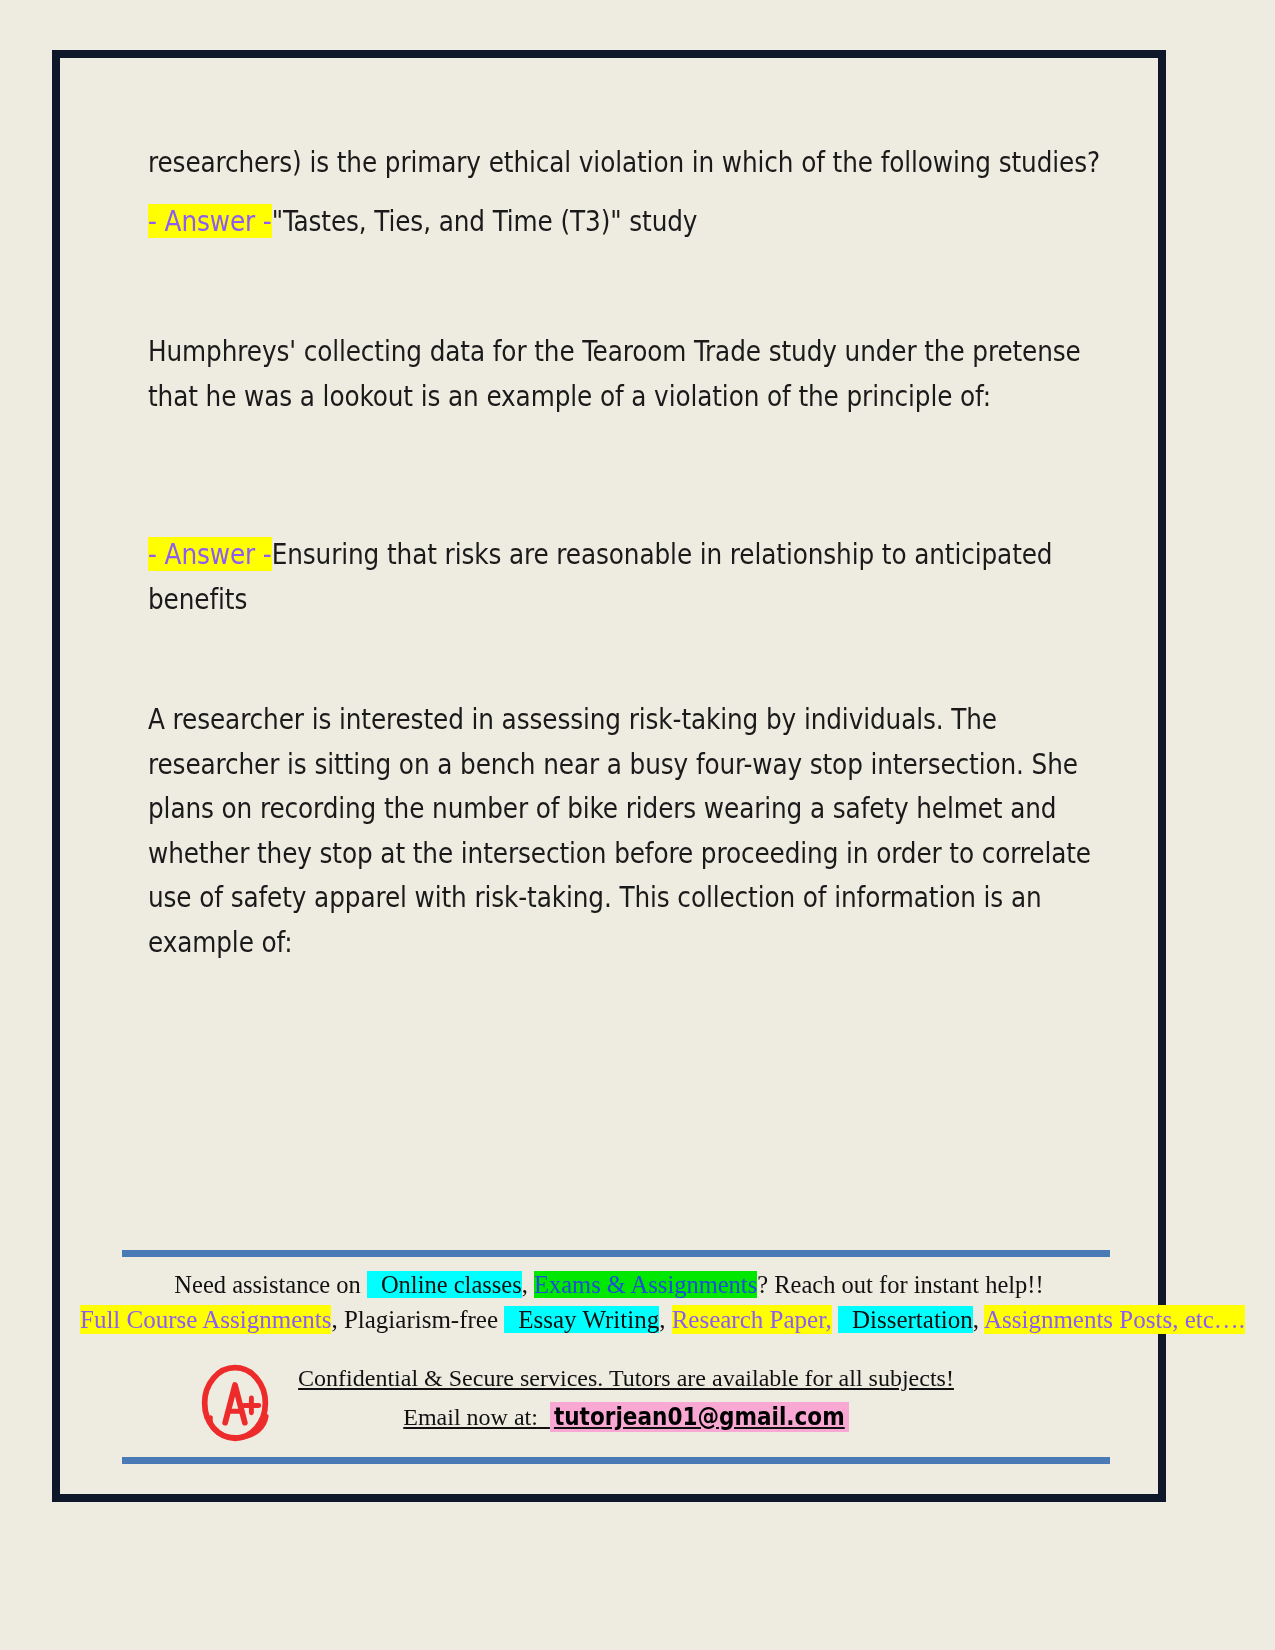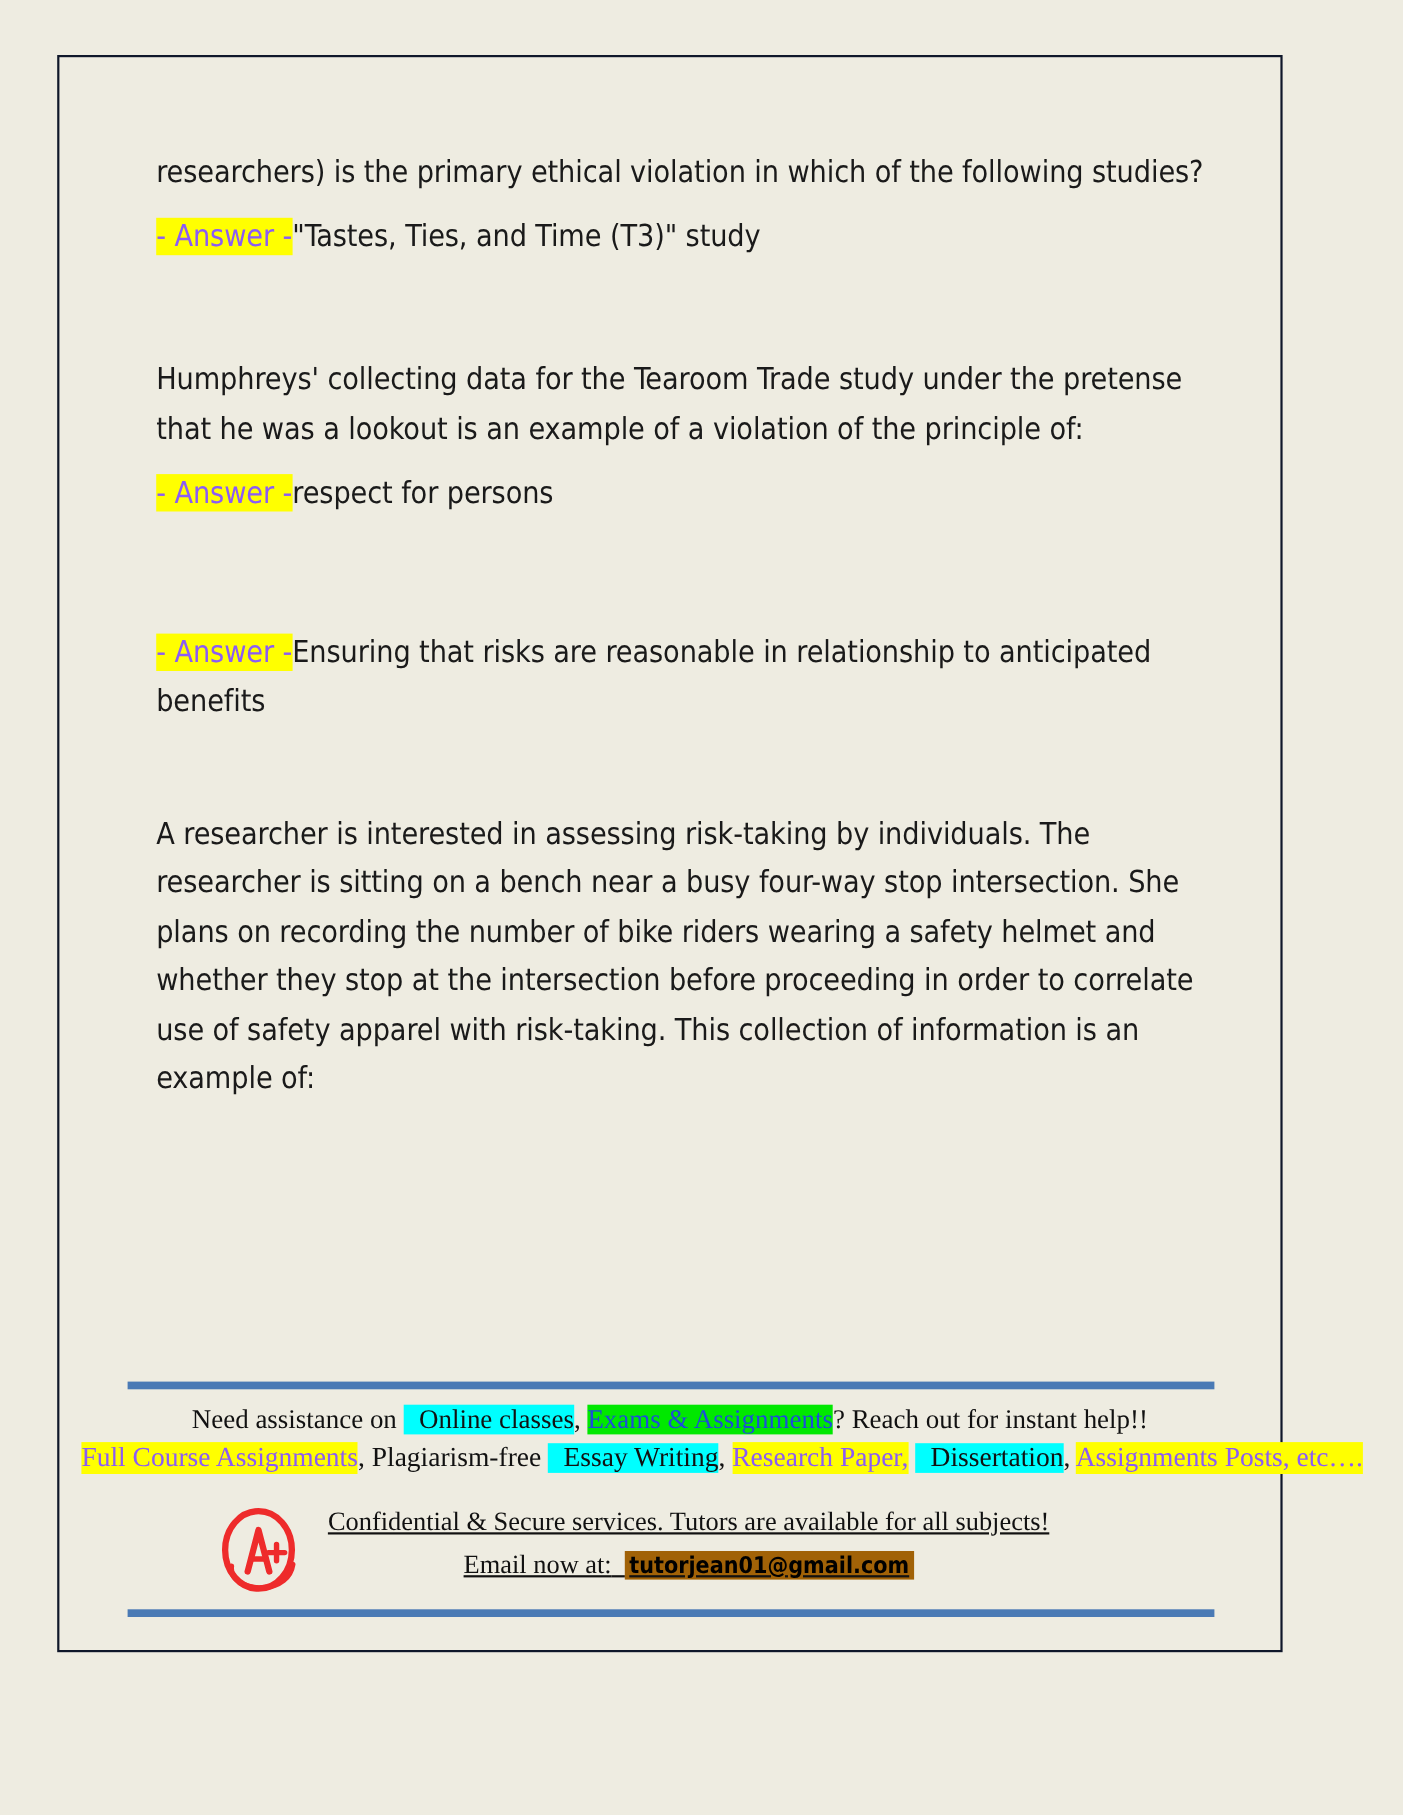--- a/index.html
+++ b/index.html
@@ -6,21 +6,21 @@
   body{
     width:1275px;height:1650px;
     background:#eeece1;
     font-family:"Liberation Sans", sans-serif;
     overflow:hidden;
   }
   .page{
     position:absolute;
     left:52px; top:50px;
     width:1114px; height:1452px;
-    border:2px solid #0f172a;
+    border:8px solid #0f172a;
     background:#eeece1;
     box-sizing:border-box;
   }
   .body-area{
     position:absolute;
     left:88px; top:82px;
     width:960px;
   }
   .q{
     font-family:"DejaVu Sans Condensed","Liberation Sans", sans-serif;
@@ -97,22 +97,22 @@
     line-height:37px;
     color:#111;
     text-align:center;
     padding-right:70px;
     text-decoration:underline;
   }
   .email{
     font-family:"DejaVu Sans Condensed","Liberation Sans", sans-serif;
     font-stretch:condensed;
     font-weight:bold;
-    font-size:21px;
-    background:#a16207;
+    font-size:24px;
+    background:#f9a8d4;
     padding:1px 4px;
     color:#000;
   }
   .email-row{ margin-top:2px; }
 </style>
 </head>
 <body>
 
 <div class="page">
 
@@ -122,21 +122,20 @@
       <div>researchers) is the primary ethical violation in which of the following studies?</div>
       <div class="gap-sm"></div>
       <div><span class="hl-yellow">- Answer -</span><span>"Tastes, Ties, and Time (T3)" study</span></div>
     </div>
 
     <div class="gap-xl"></div>
 
     <div class="q block">
       <div>Humphreys' collecting data for the Tearoom Trade study under the pretense that he was a lookout is an example of a violation of the principle of:</div>
       <div class="gap-sm"></div>
-      <div><span class="hl-yellow">- Answer -</span><span>respect for persons</span></div>
     </div>
 
     <div class="gap-xl"></div>
 
     <div class="q block">
       <div class="gap-sm"></div>
       <div><span class="hl-yellow">- Answer -</span><span>Ensuring that risks are reasonable in relationship to anticipated benefits</span></div>
     </div>
 
     <div class="gap-lg"></div>

